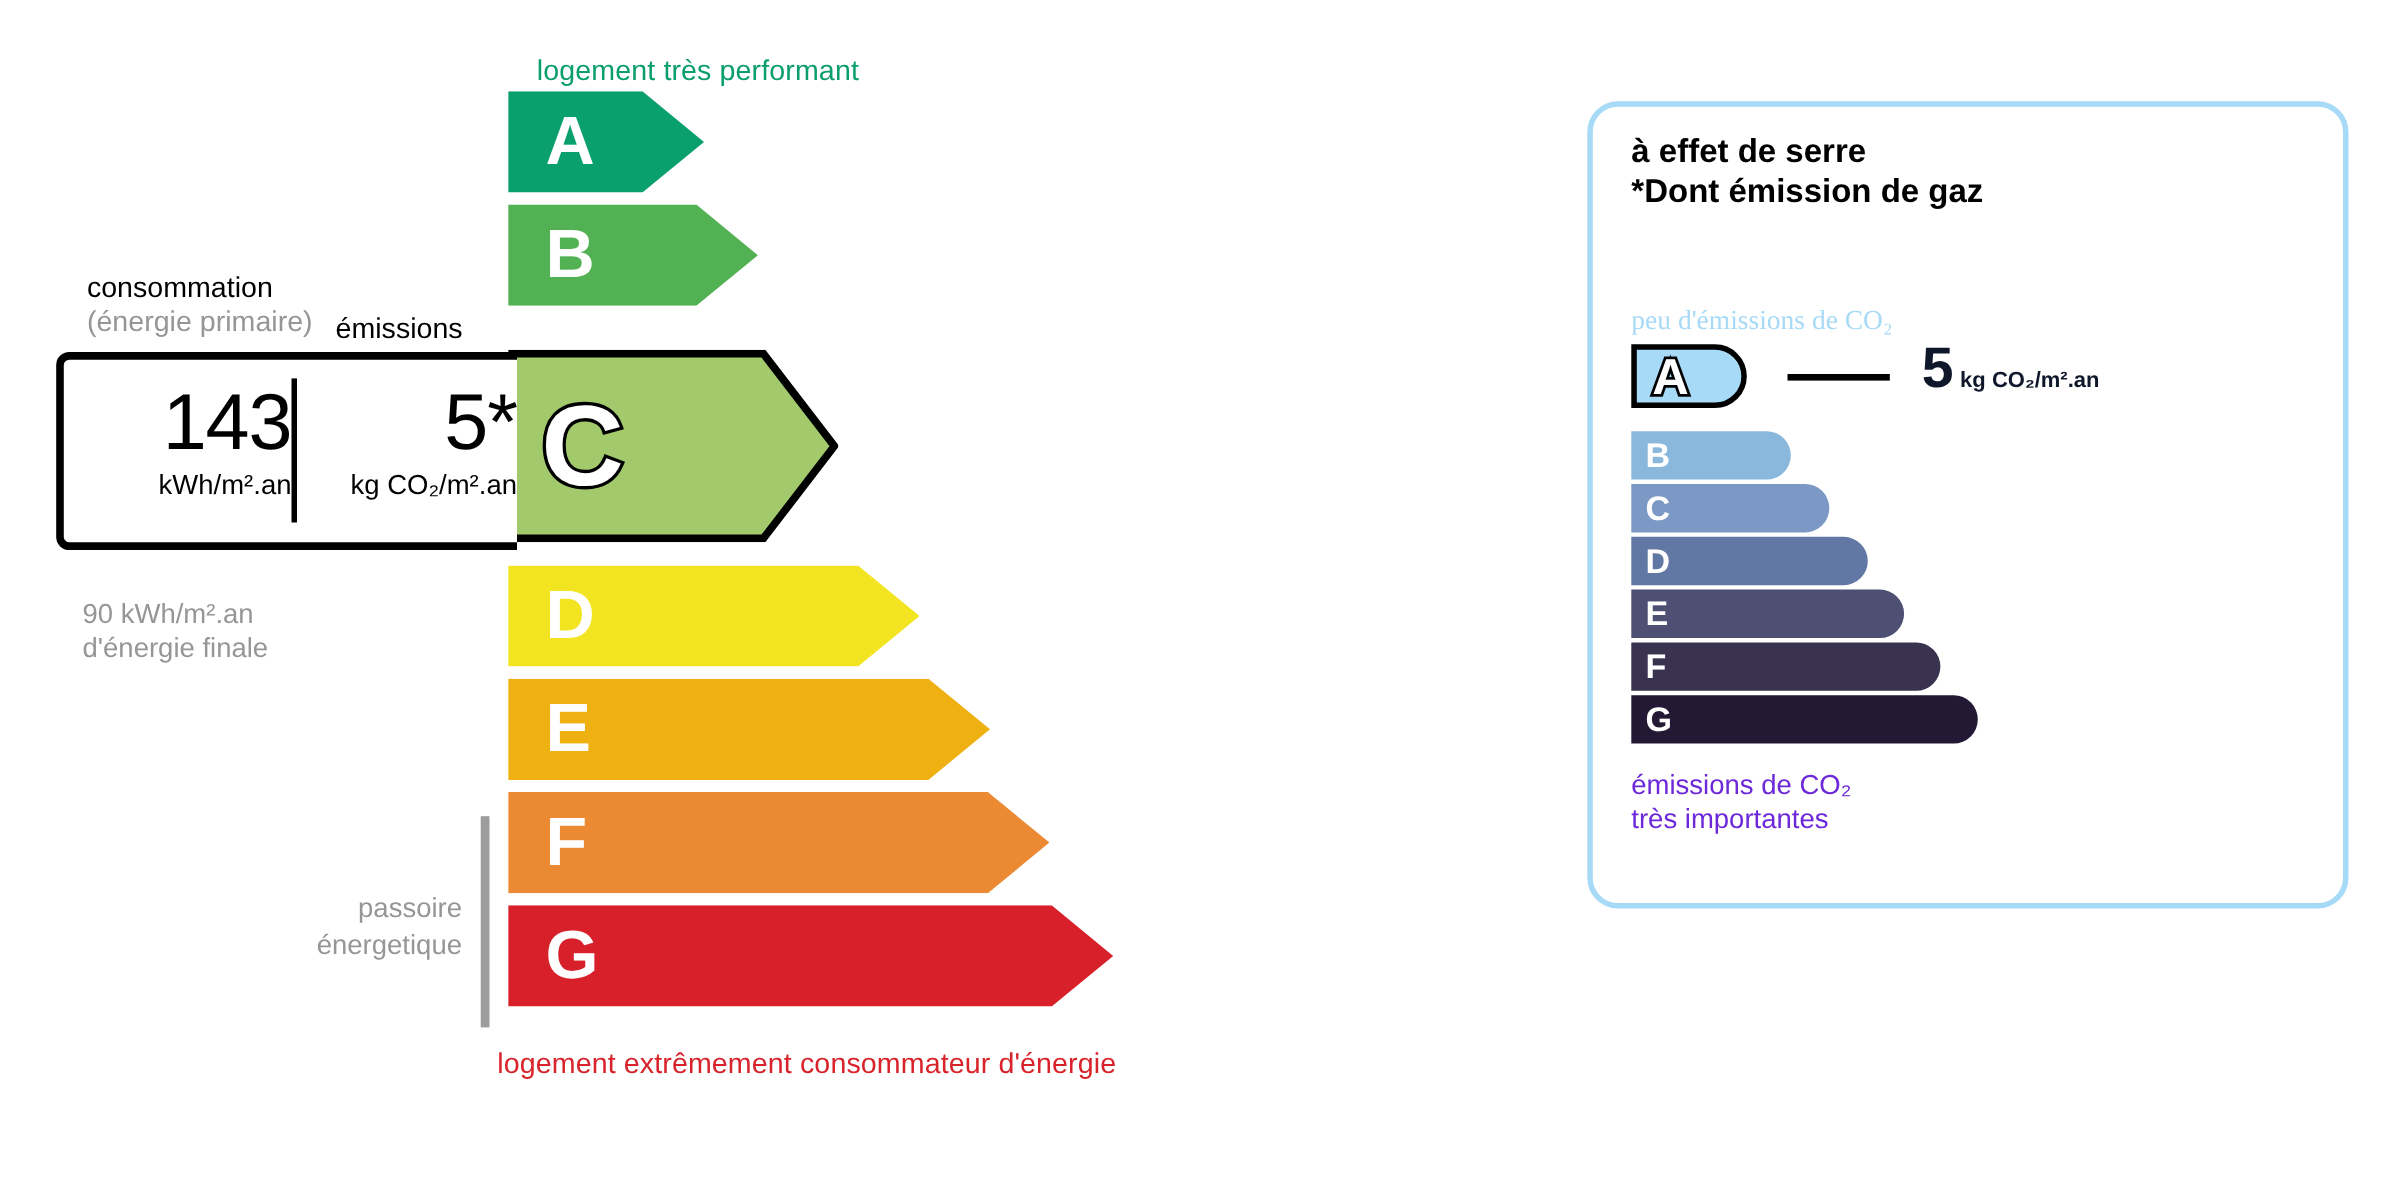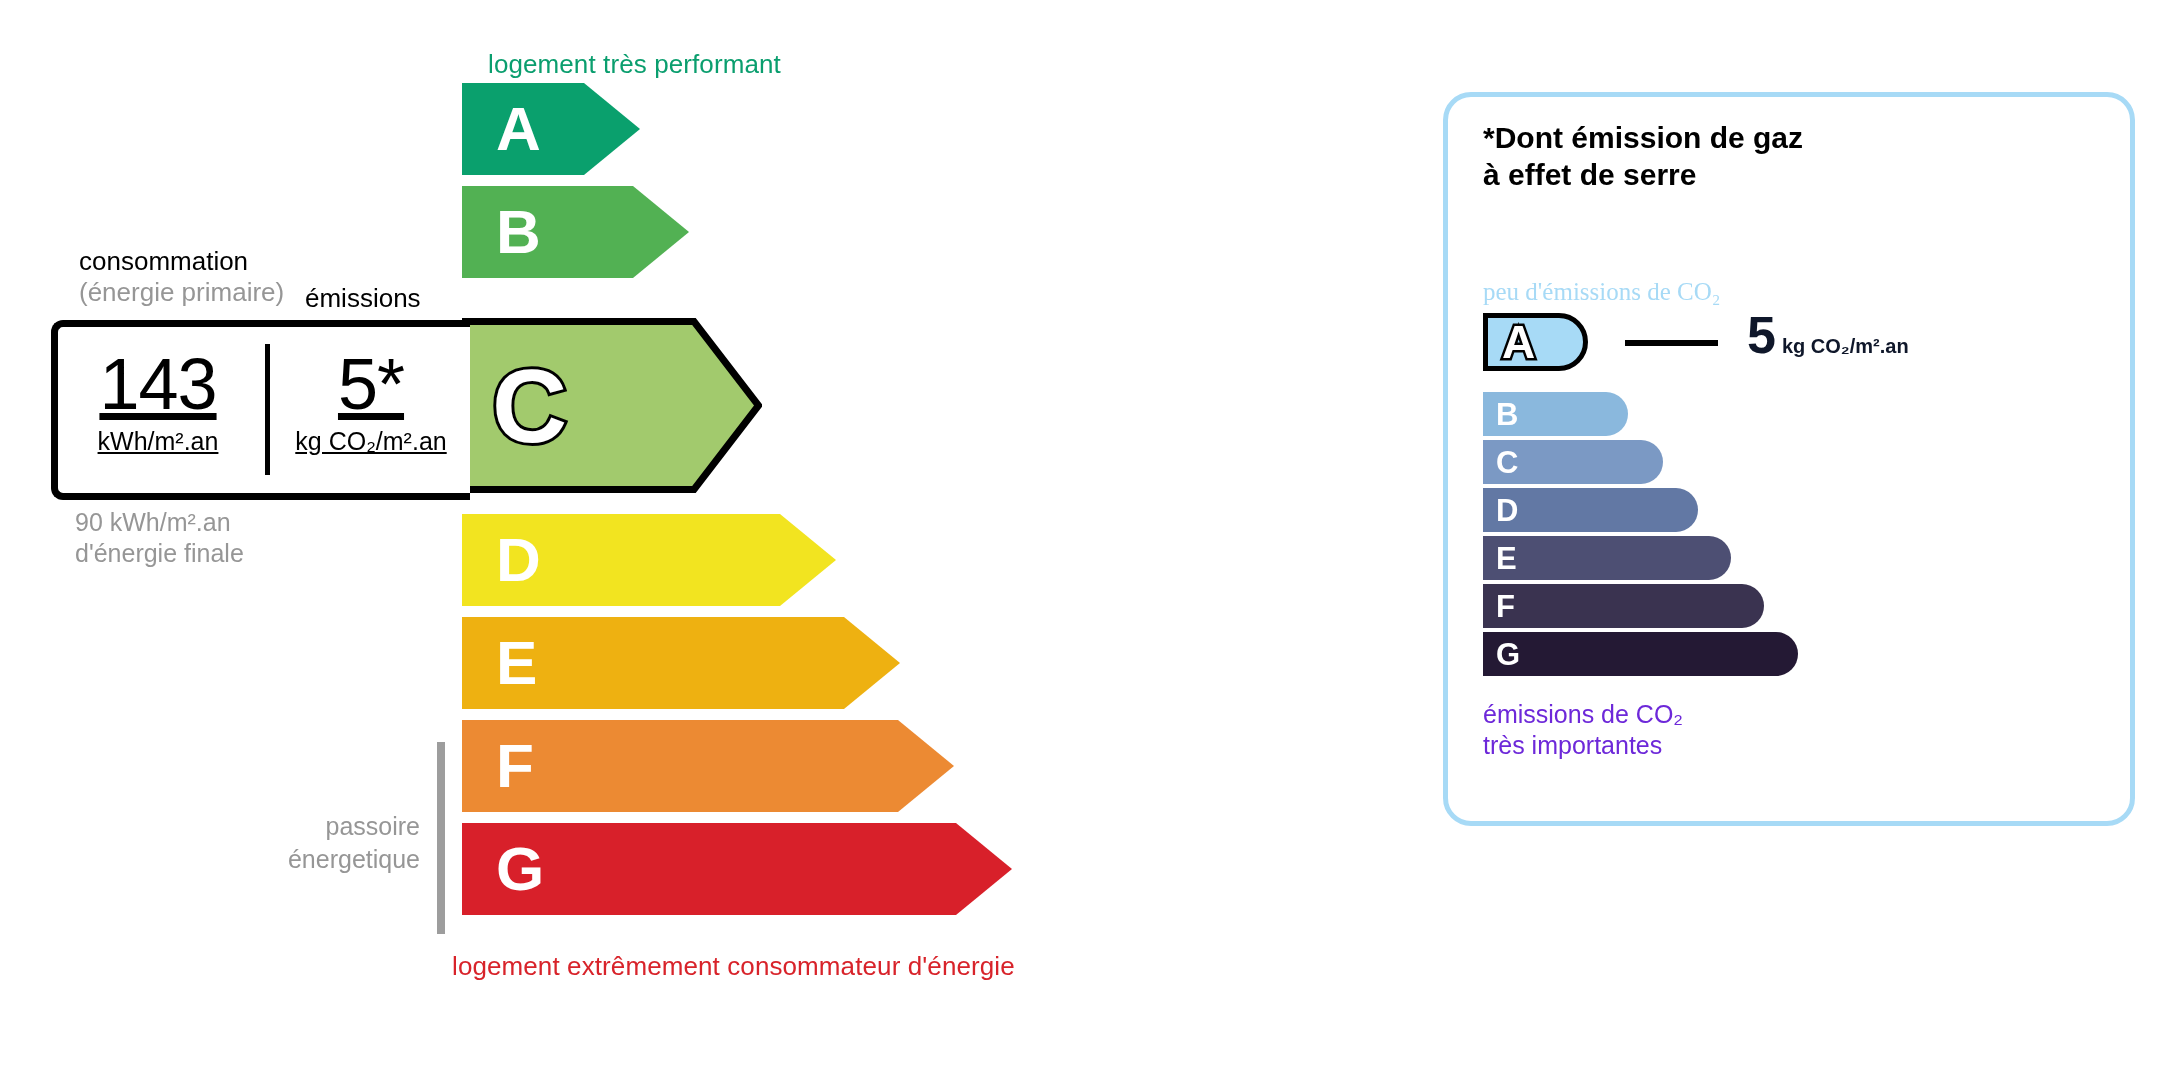--- a/index.html
+++ b/index.html
@@ -47,33 +47,33 @@
 
   
   #value-box{
     position:absolute;left:51px;top:320px;width:419px;height:180px;
     border:7px solid #000;border-right:none;
     border-radius:12px 0 0 12px;background:#fff;box-sizing:border-box;
   }
   #value-divider{
     position:absolute;left:265px;top:344px;width:5px;height:131px;background:#000;
   }
-  .val-cell{position:absolute;text-align:center;text-decoration:underline;}
+  .val-cell{position:absolute;text-align:right;}
   .val-num{font-size:72px;line-height:1;color:#000;font-weight:normal;letter-spacing:-1px;}
   .val-unit{font-size:25px;color:#000;margin-top:7px;white-space:nowrap;}
   #cell-conso{left:51px;top:348px;width:214px;}
   #cell-emis{left:272px;top:348px;width:198px;}
 
   .hdr-label{position:absolute;font-size:26px;color:#000;white-space:nowrap;line-height:1.18;}
   #hdr-conso{left:63px;top:246px;text-align:left;margin-left:16px;}
   #hdr-conso .sub{color:#969696;display:block;}
   #hdr-emis{left:305px;top:283px;}
 
   #final-energy{
-    position:absolute;left:75px;top:507px;font-size:25px;color:#969696;
+    position:absolute;left:75px;top:543px;font-size:25px;color:#969696;
     line-height:1.25;white-space:nowrap;
   }
 
   #passoire-bar{position:absolute;left:437px;top:742px;width:8px;height:192px;background:#9d9d9d;}
   #passoire-label{
     position:absolute;left:180px;top:810px;width:240px;text-align:right;
     font-size:25px;color:#969696;line-height:1.3;
   }
 
   
@@ -210,22 +210,22 @@
     <div>passoire</div>
     <div>énergetique</div>
   </div>
 
   <div class="bottom-caption">logement extrêmement consommateur d'énergie</div>
 </div>
 
 <div id="co2-panel"></div>
 
 <div id="co2-title">
+  <div>à effet de serre</div>
   <div>*Dont émission de gaz</div>
-  <div>à effet de serre</div>
 </div>
 
 <div id="co2-top-caption">peu d'émissions de CO₂</div>
 
 <div id="co2-bars">
     <div class="co2-row" id="co2-row-A" style="top: 313px; width: 105px;">
       <div class="co2-bar" style="background:#a7daf6">
         <span class="co2-letter">A</span>
       </div>
     </div>

